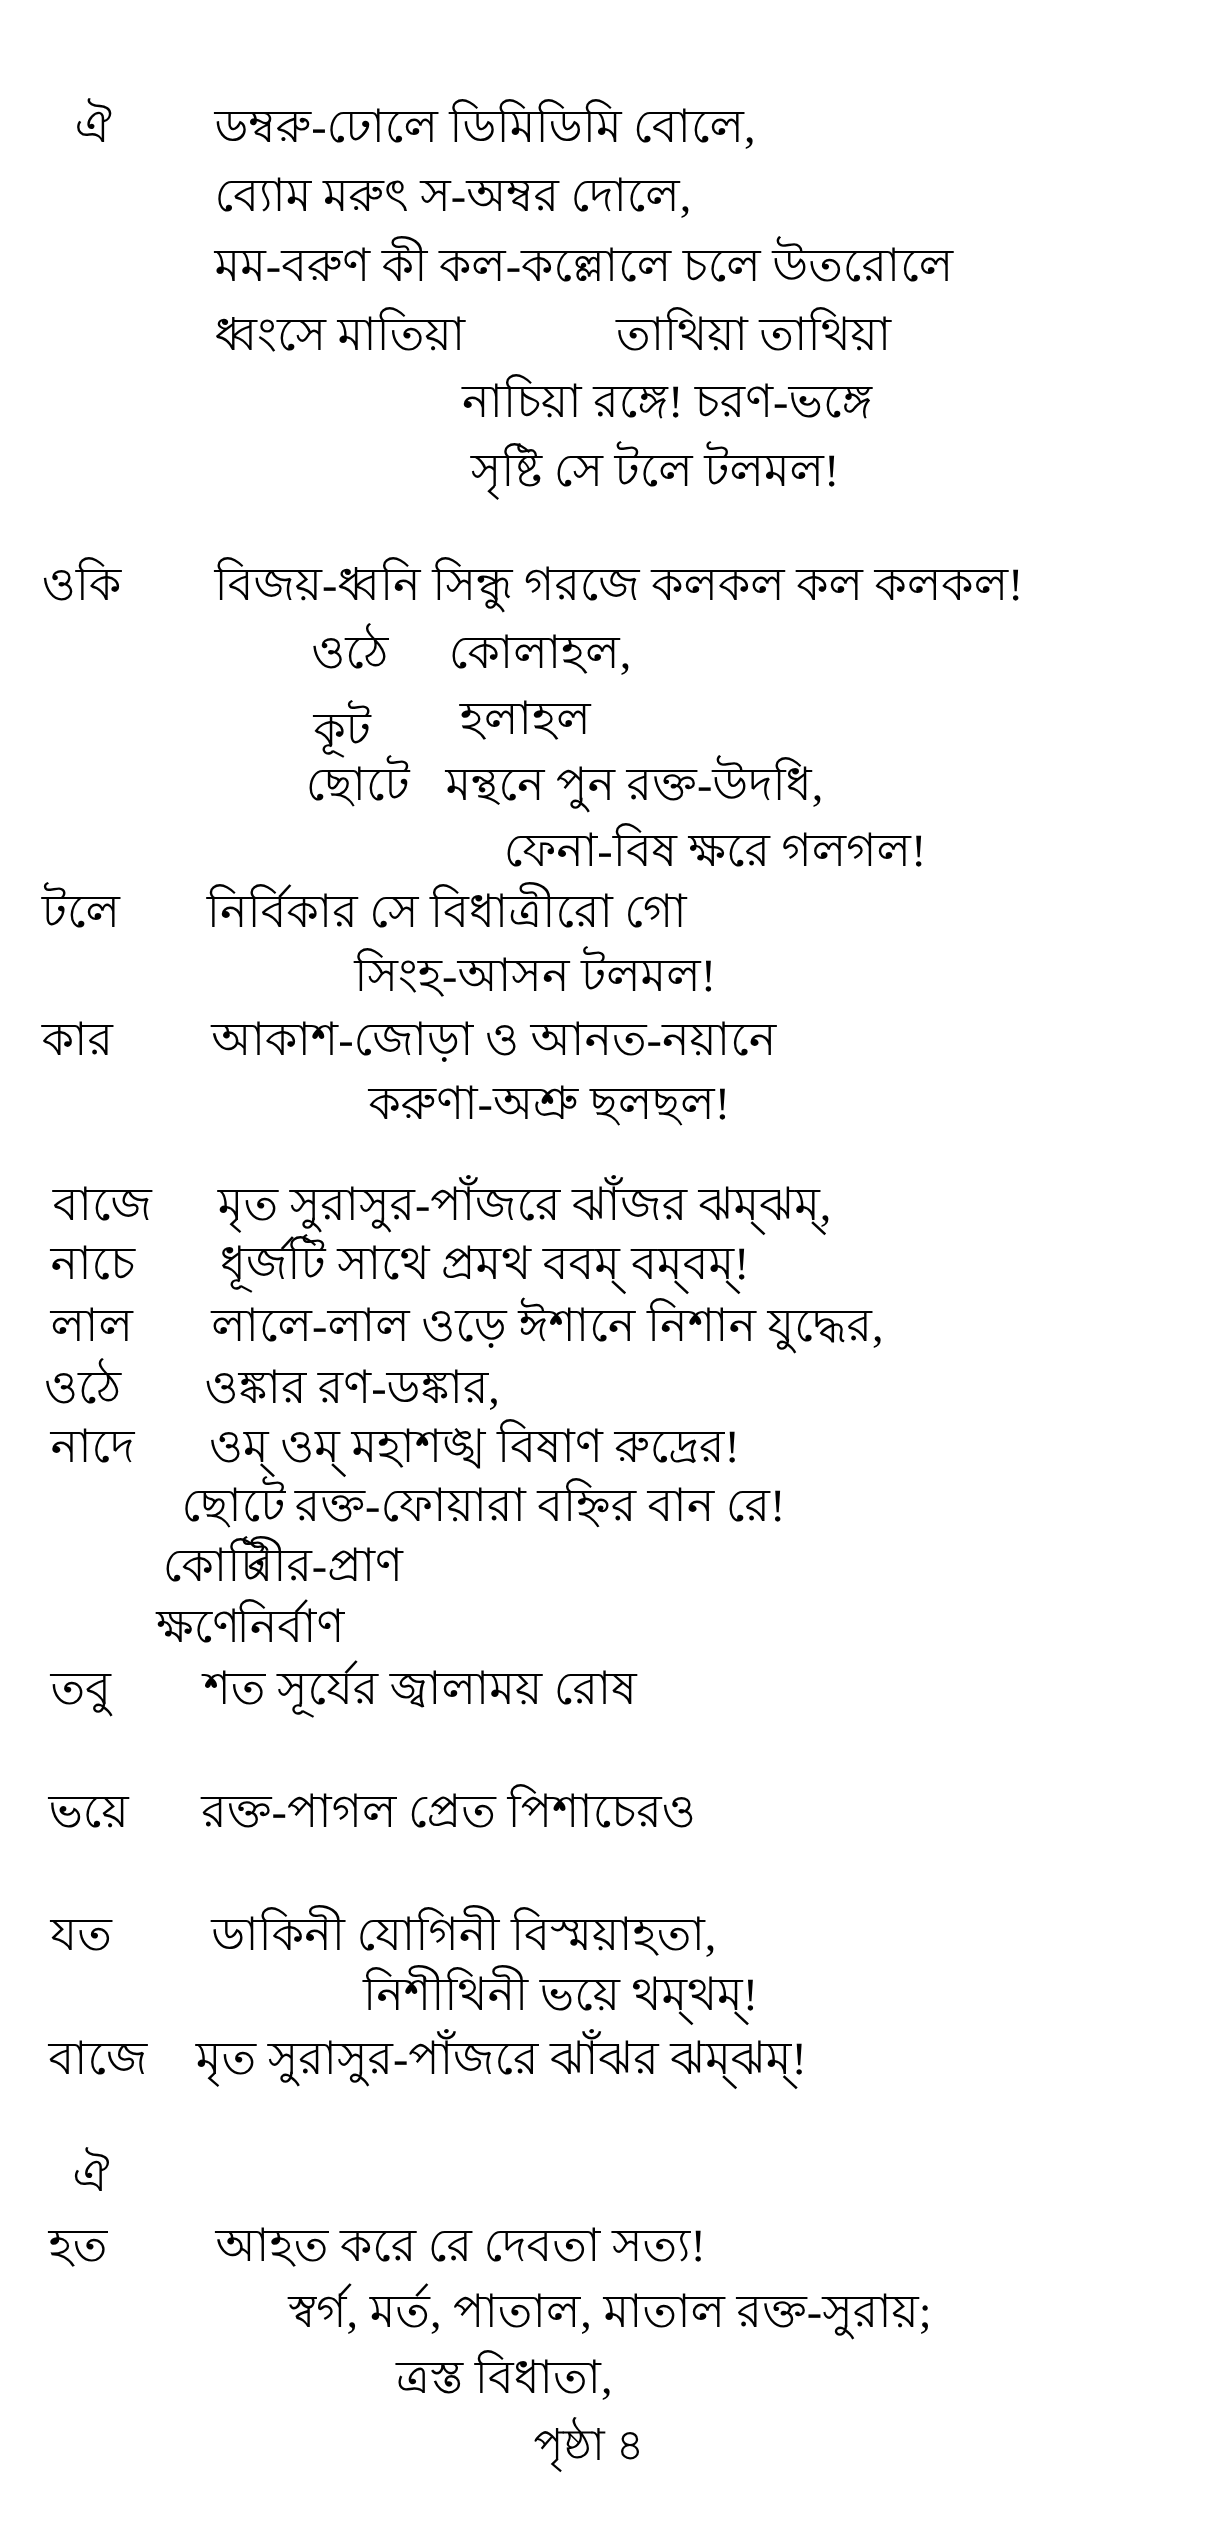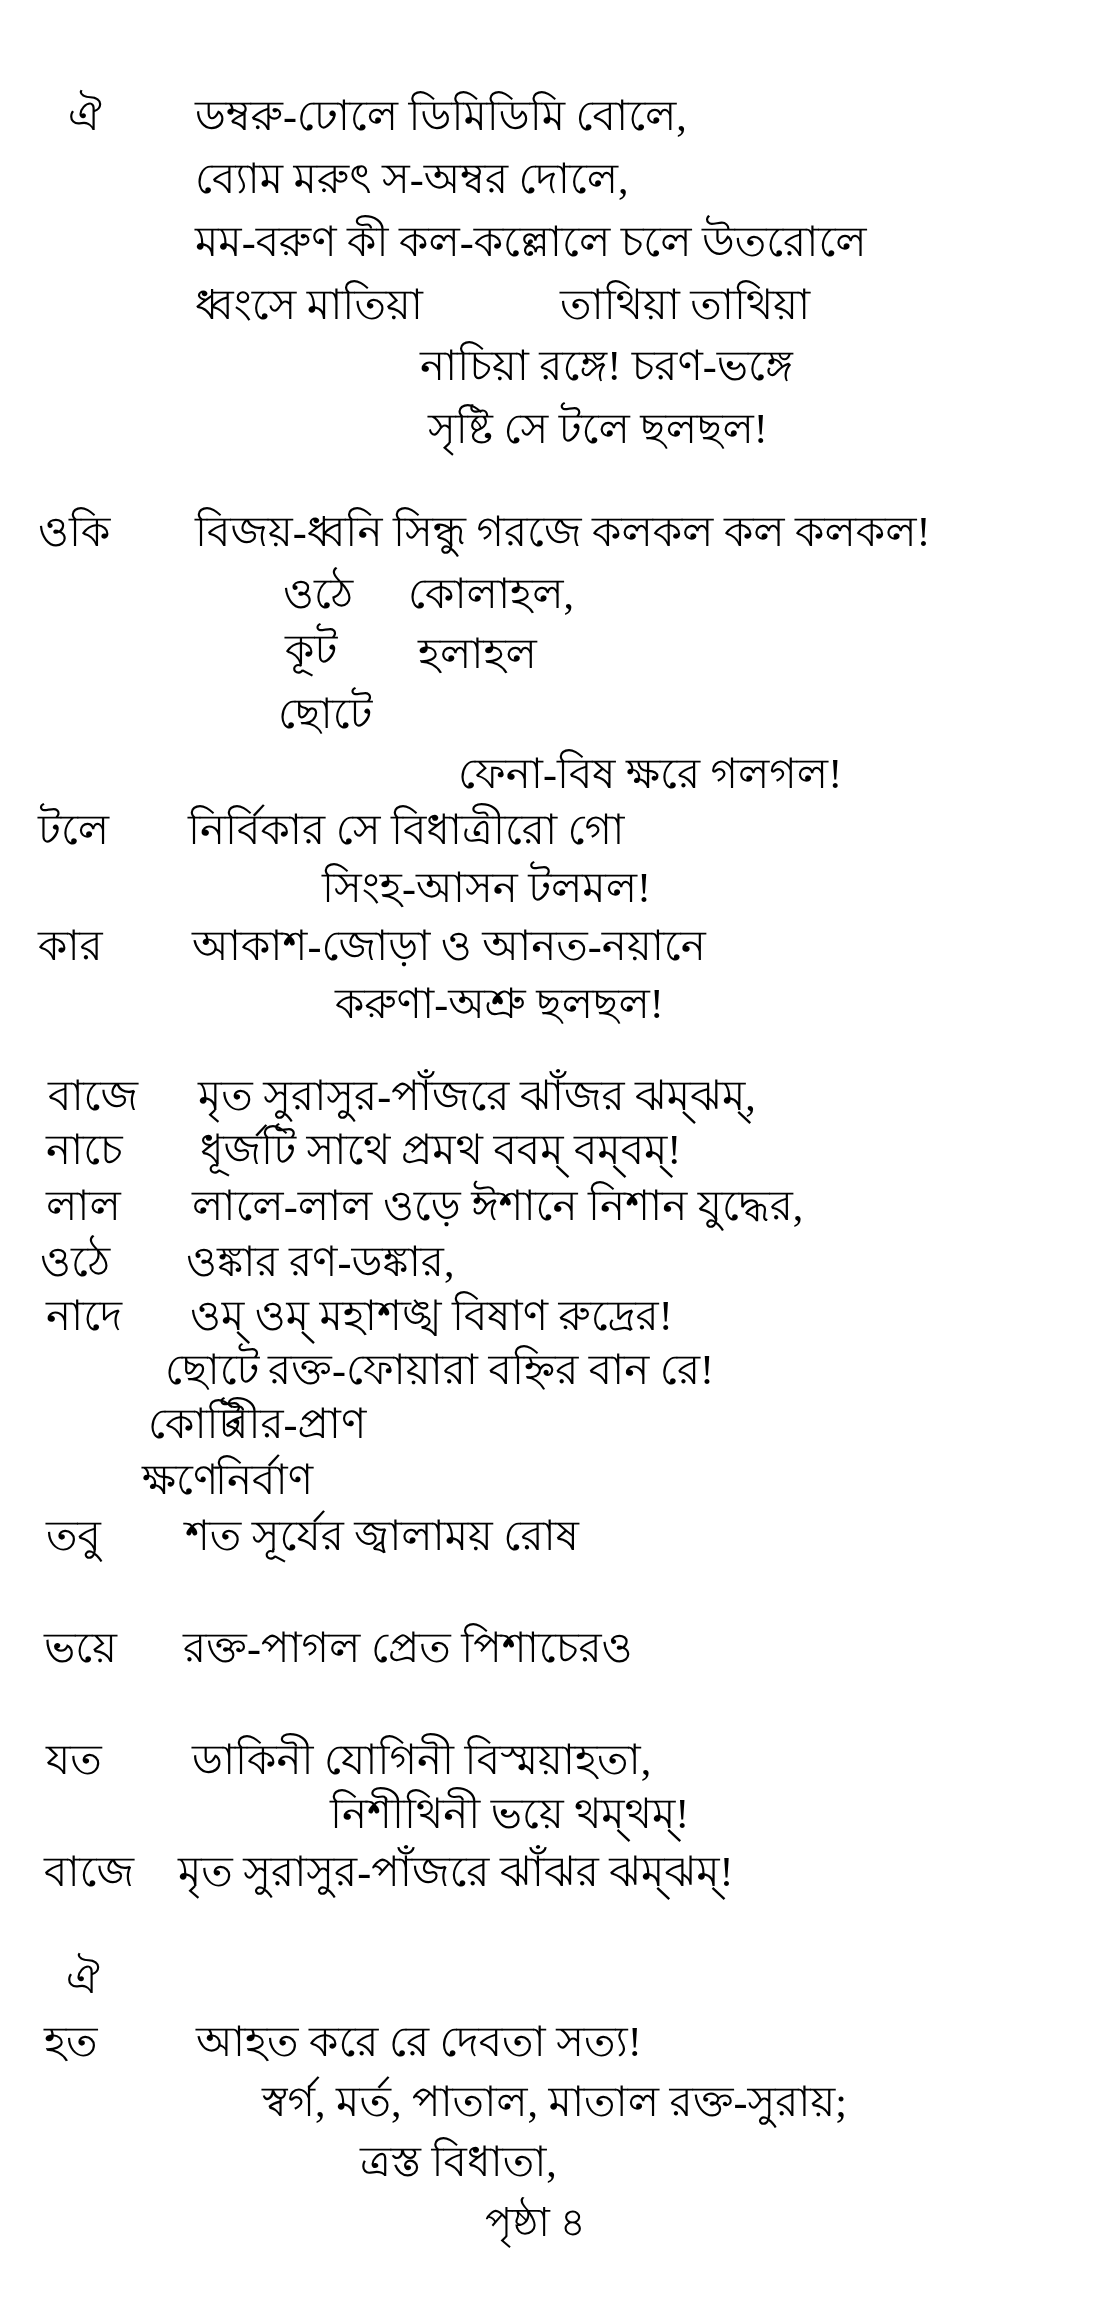--- a/index.html
+++ b/index.html
@@ -29,29 +29,30 @@
 
 <div class="page">
 
   <span class="w" style="left:68px;top:92px">ঐ</span>
   <span class="w" style="left:195px;top:155px">ব্যোম মরুৎ স-অম্বর দোলে,</span>
   <span class="w" style="left:195px;top:92px">ডম্বরু-ঢোলে ডিমিডিমি বোলে,</span>
   <span class="w" style="left:195px;top:218px">মম-বরুণ কী কল-কল্লোলে চলে উতরোলে</span>
   <span class="w" style="left:195px;top:281px">ধ্বংসে মাতিয়া</span>
   <span class="w" style="left:560px;top:281px">তাথিয়া তাথিয়া</span>
   <span class="w" style="left:420px;top:342px">নাচিয়া রঙ্গে! চরণ-ভঙ্গে</span>
-  <span class="w" style="left:428px;top:405px">সৃষ্টি সে টলে ছলছল!</span>
+  <span class="w" style="left:428px;top:405px">সৃষ্টি সে টলে টলমল!</span>
 
   <span class="w" style="left:38px;top:508px">ওকি</span>
   <span class="w" style="left:195px;top:508px">বিজয়-ধ্বনি সিন্ধু গরজে কলকল কল কলকল!</span>
   <span class="w" style="left:283px;top:570px">ওঠে</span>
   <span class="w" style="left:408px;top:570px">কোলাহল,</span>
-  <span class="w" style="left:285px;top:626px">কূট</span>
+  <span class="w" style="left:285px;top:640px">কূট</span>
   <span class="w" style="left:418px;top:630px">হলাহল</span>
   <span class="w" style="left:278px;top:690px">ছোটে</span>
+  <span class="w" style="left:405px;top:690px">মন্থনে পুন রক্ত-উদধি,</span>
   <span class="w" style="left:458px;top:750px">ফেনা-বিষ ক্ষরে গলগল!</span>
   <span class="w" style="left:38px;top:806px">টলে</span>
   <span class="w" style="left:188px;top:806px">নির্বিকার সে বিধাত্রীরো গো</span>
   <span class="w" style="left:322px;top:864px">সিংহ-আসন টলমল!</span>
   <span class="w" style="left:38px;top:922px">কার</span>
   <span class="w" style="left:335px;top:980px">করুণা-অশ্রু ছলছল!</span>
   <span class="w" style="left:192px;top:922px">আকাশ-জোড়া ও আনত-নয়ানে</span>
 
   <span class="w" style="left:48px;top:1072px">বাজে</span>
   <span class="w" style="left:198px;top:1072px">মৃত সুরাসুর-পাঁজরে ঝাঁজর ঝম্‌ঝম্,</span>

